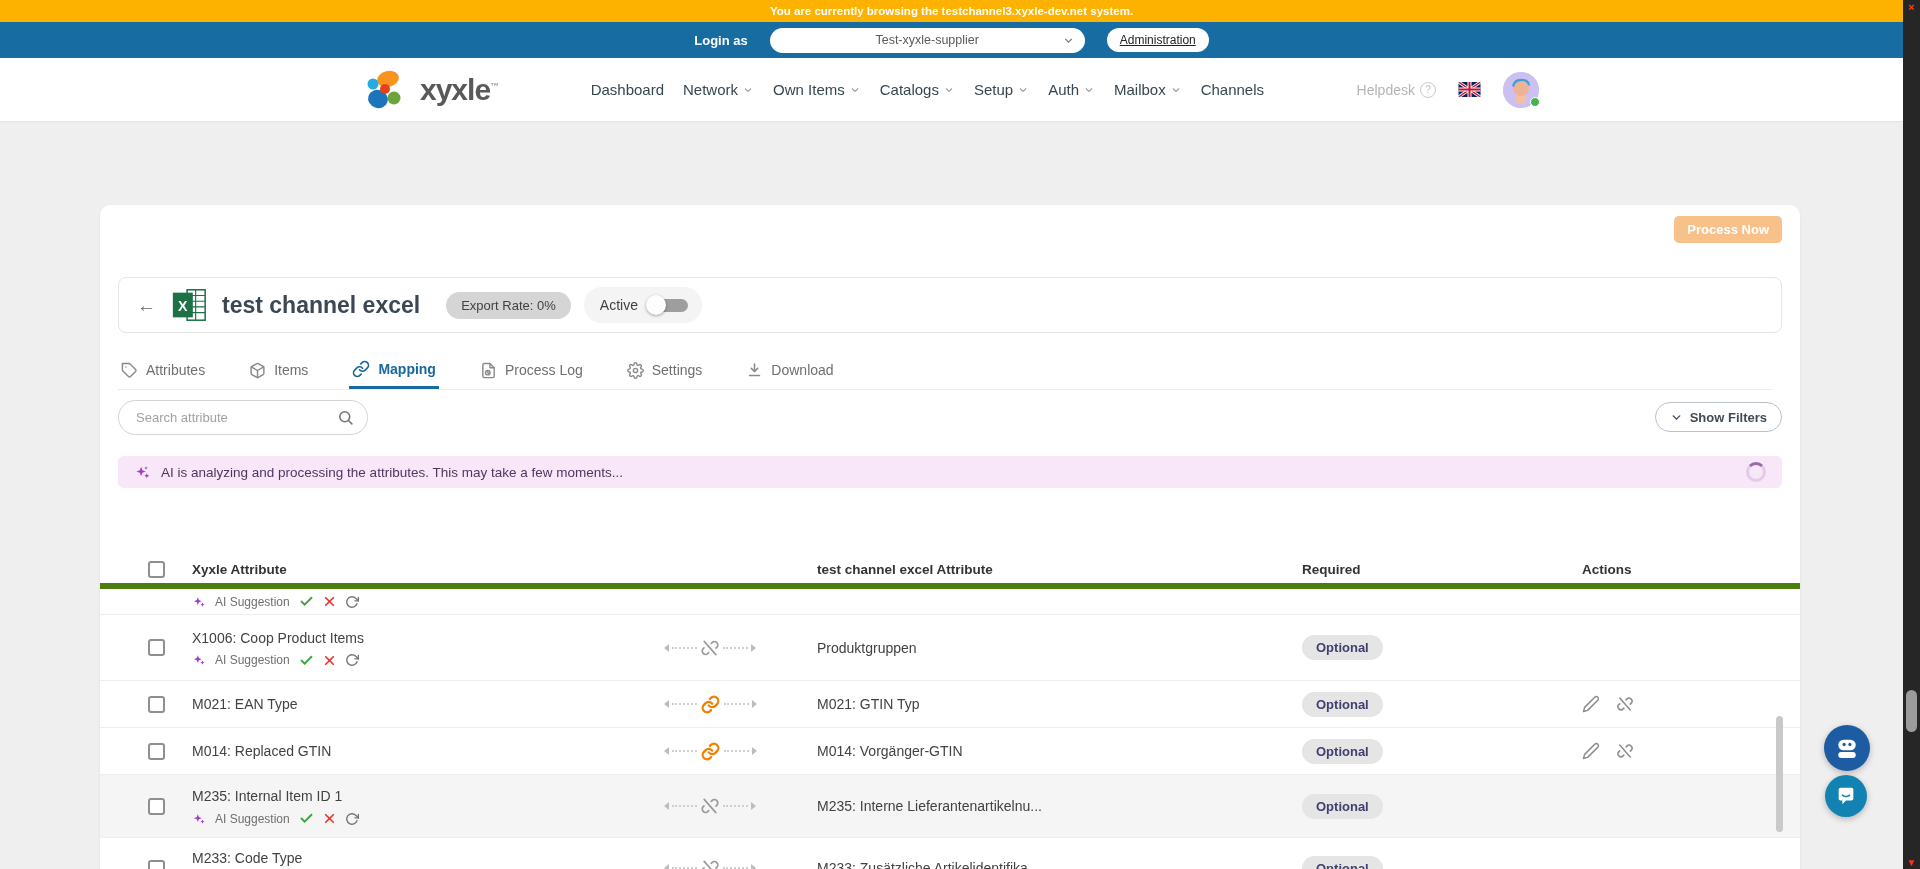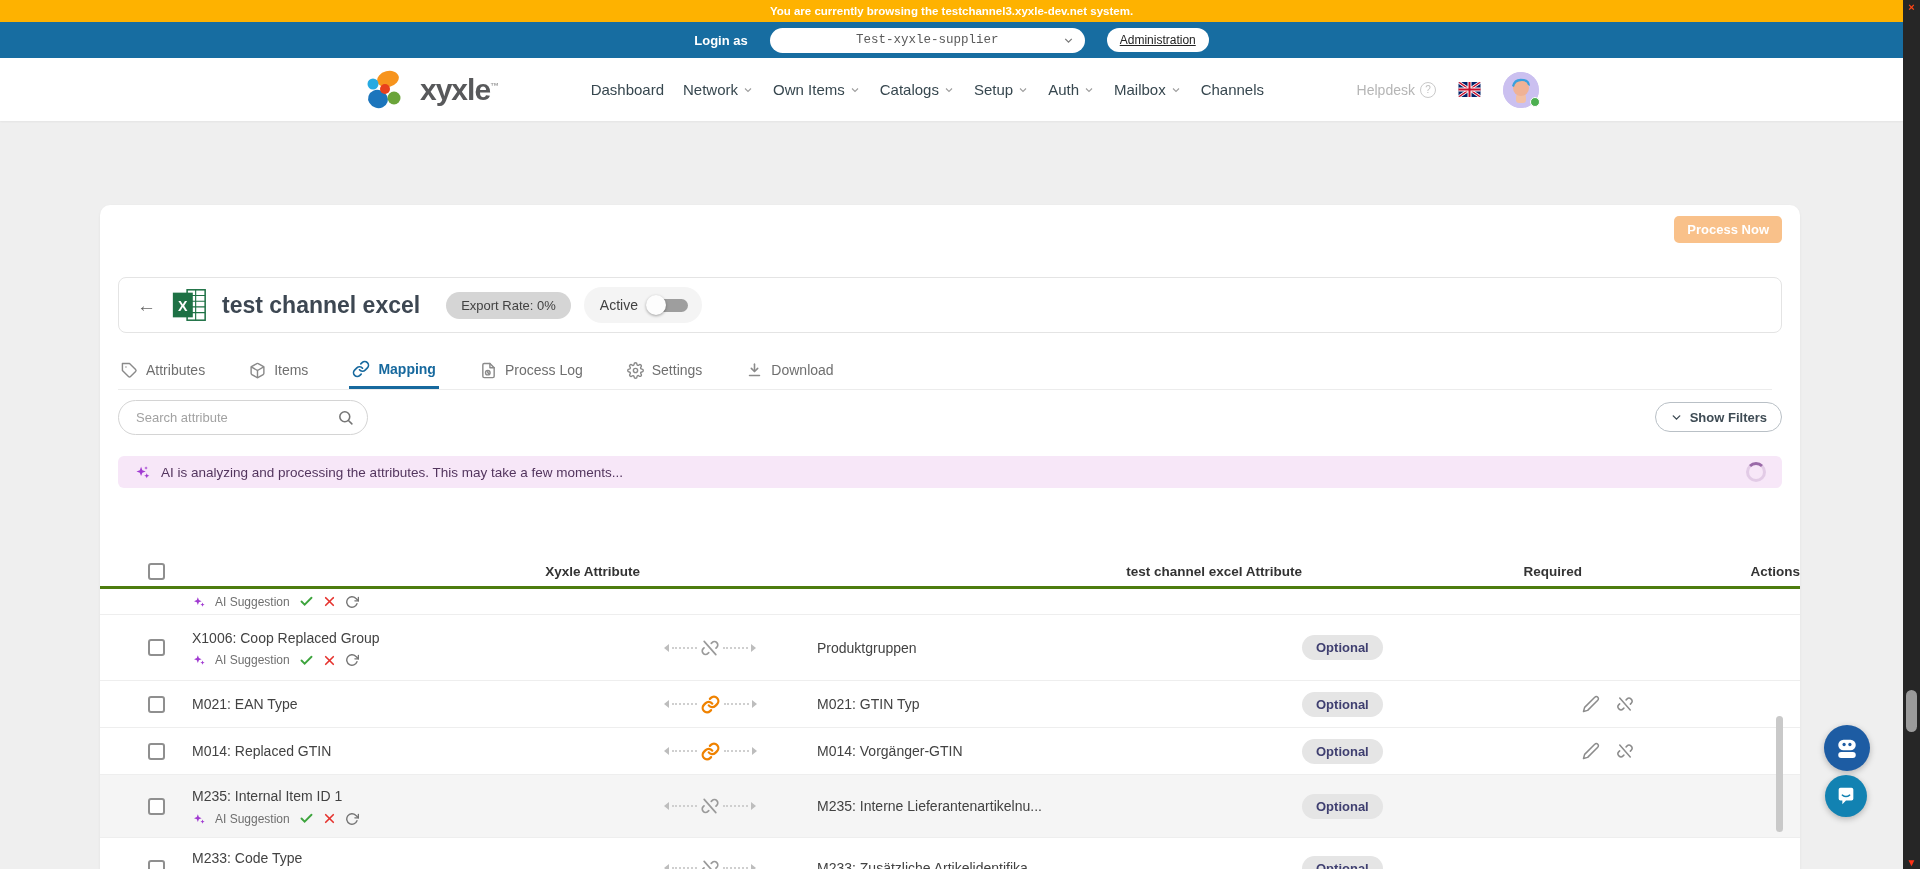--- a/index.html
+++ b/index.html
@@ -7,21 +7,21 @@
   .page { position:relative; width:1903px; height:869px; overflow:hidden; }
 
   
   .sys-banner { height:22px; background:#feb200; display:flex; align-items:center; justify-content:center; }
   .sys-banner span { color:#fff; font-size:11.5px; font-weight:bold; }
 
   
   .login-bar { height:36px; background:#176da1; display:flex; align-items:center; justify-content:center; gap:22px; }
   .login-bar .lbl { color:#fff; font-size:13px; font-weight:bold; }
   .login-select { position:relative; width:315px; height:25px; background:#fff; border-radius:13px; display:flex; align-items:center; justify-content:center; cursor:pointer; }
-  .login-select .val { font-size:12.5px; color:#5a5a5a;font-family:Liberation Mono, monospace; }
+  .login-select .val { font-size:12.5px; color:#5a5a5a; }
   .login-select svg { position:absolute; right:10px; top:6px; }
   .admin-btn { height:24px; background:#fff; border:none; border-radius:12px; padding:0 13px; font-size:12px; color:#222; text-decoration:underline; font-family:inherit; cursor:pointer; }
 
   
   .app-header { height:63px; background:#fff; box-shadow:0 1px 2px rgba(0,0,0,.05); }
   .hdr-inner { width:1175px; height:100%; margin:0 auto; display:flex; align-items:center; justify-content:space-between; }
   .logo { display:flex; align-items:center; gap:10px; }
   .logo-text { font-size:30px; color:#58595b; font-weight:bold; letter-spacing:-1px; }
   .logo-text sup { font-size:9px; color:#9e9e9e; }
   .main-nav { display:flex; align-items:center; gap:19px; }
@@ -64,21 +64,21 @@
 
   
   .ai-banner { position:absolute; top:251px; left:18px; right:18px; height:32px; background:#f7e7f8; border-radius:6px; display:flex; align-items:center; padding:0 16px; gap:10px; }
   .ai-banner .txt { font-size:13.5px; color:#53355e; }
   .spinner { position:absolute; right:16px; width:20px; height:20px; border:3px solid rgba(154,106,168,.22); border-top-color:#9a6aa8; border-radius:50%; animation:spin 1.1s linear infinite; }
   @keyframes spin { to { transform:rotate(360deg);} }
 
   
   .dtable { position:absolute; top:351px; left:0; right:0; }
   .grid { display:grid; grid-template-columns:92px 448px 140px 522px 280px 1fr; align-items:center; }
-  .thead { height:33px; border-bottom:3px solid #4d7c0f; font-weight:bold; font-size:13.5px; color:#333;text-align:right; }
+  .thead { height:33px; border-bottom:6px solid #4d7c0f; font-weight:bold; font-size:13.5px; color:#333; }
   .trow { border-bottom:1px solid #eeeeee; font-size:14px; color:#424242; }
   .h26{height:26px} .h66{height:66px} .h47{height:47px} .h63{height:63px} .h61{height:61px}
   .grayrow { background:#f5f5f5; }
   .c-check { padding-left:48px; }
   .checkbox { display:block; width:17px; height:17px; border:2px solid #8f8f8f; border-radius:3px; background:#fff; cursor:pointer; }
   .c-chan { padding-left:37px; }
   .attr-title { line-height:20px; }
   .ai-line { display:flex; align-items:center; gap:9px; font-size:12px; color:#6f6f6f; margin-top:5px; }
   .ai-line .act-ic { cursor:pointer; display:flex; }
   .map-cell { display:flex; align-items:center; justify-content:center; gap:3px; }
@@ -350,21 +350,21 @@
             <div></div>
             <div></div>
             <div></div>
         </div>
 
         <div class="grid trow h66">
           <div class="c-check">
               <span class="checkbox"></span>
             </div>
           <div>
-            <div class="attr-title">X1006: Coop Replaced Group</div>
+            <div class="attr-title">X1006: Coop Product Items</div>
             <div class="ai-line">
               <svg width="14" height="14" viewBox="0 0 24 24" fill="#a13bd1">
                   <path d="M10 4l1.8 4.7L16.5 10.5 11.8 12.3 10 17l-1.8-4.7L3.5 10.5 8.2 8.7z"></path>
                   <path d="M18 13l1 2.6 2.6 1-2.6 1-1 2.6-1-2.6-2.6-1 2.6-1z"></path>
                 </svg>
               <span>AI Suggestion</span>
               <span class="act-ic">
                   <svg width="15" height="15" viewBox="0 0 24 24" fill="none" stroke="#3da43d" stroke-width="3" stroke-linecap="round">
                     <polyline points="20 6 9 17 4 12"></polyline>
                   </svg>

